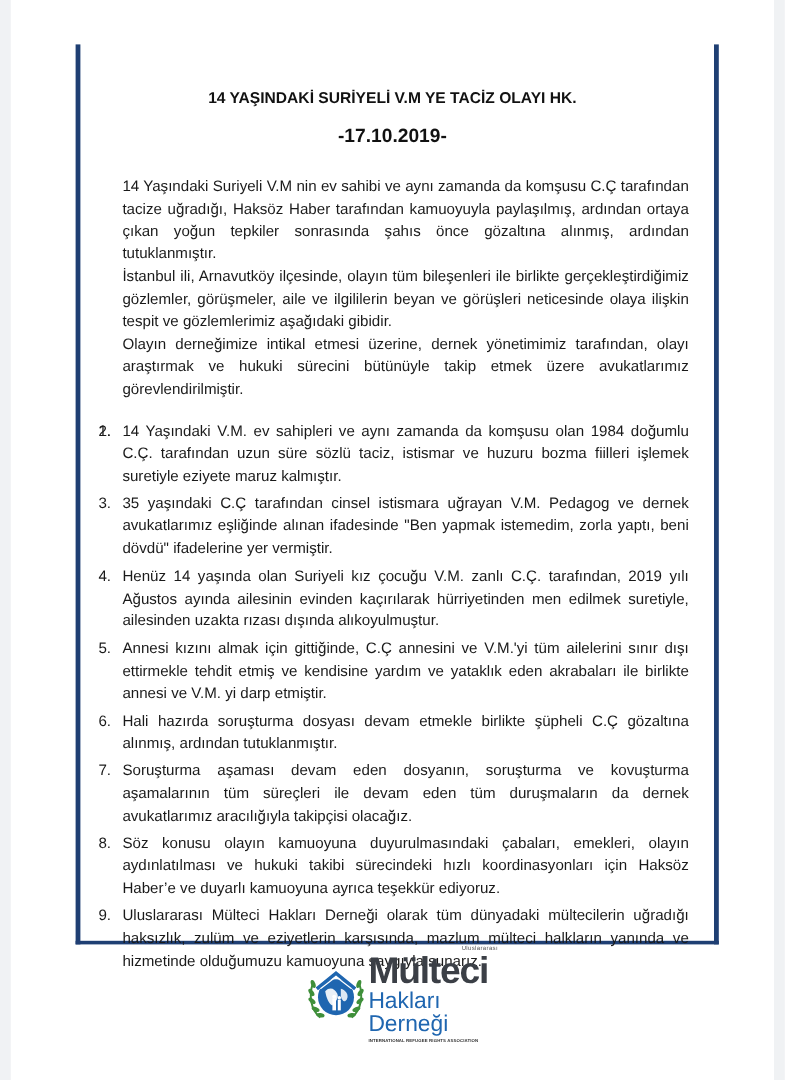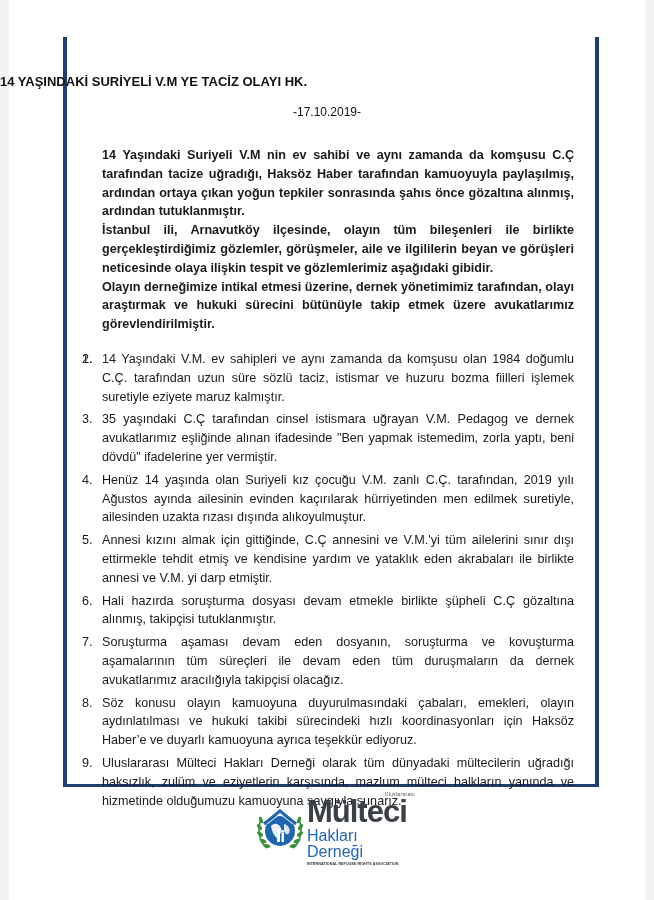--- a/index.html
+++ b/index.html
@@ -14,43 +14,43 @@
     background: #ffffff;
   }
   .frame {
     position: absolute; left: 63px; top: 37px; width: 528px; height: 747px;
     border-left: 4px solid #1f3f73;
     border-right: 4px solid #1f3f73;
     border-bottom: 3px solid #1f3f73;
   }
   .title {
     position: absolute; left: 0; width: 654px; top: 74px;
-    text-align: left; font-weight: bold; font-size: 13px; color: #111;
+    text-align: center; font-weight: bold; font-size: 13px; color: #111;
   }
   .date {
     position: absolute; left: 0; width: 654px; top: 105px;
-    text-align: center; font-weight: normal; font-size: 12px; color: #111;
+    text-align: center; font-weight: bold; font-size: 16px; color: #111;
   }
   .content {
     position: absolute; left: 102px; top: 146px; width: 472px;
     font-size: 12.6px; line-height: 18.8px; text-align: justify; color: #1a1a1a;
   }
-  .content p { margin: 0; font-weight: bold; }
+  .content p { margin: 0; }
   .list { list-style: none; margin: 16px 0 0 -20px; padding: 0; }
   .list li { position: relative; padding-left: 20px; margin-bottom: 4px; }
   .list li .num { position: absolute; left: 0; top: 0; }
   .logo {
     position: absolute; left: 255px; top: 801px; width: 160px; height: 56px;
     display: flex; align-items: center;
   }
   .emblem { width: 50px; height: 54px; flex: none; }
   .logo-text { margin-left: 2px; display: flex; flex-direction: column; line-height: 1; }
   .logo-small { font-size: 5px; color: #555; text-align: right; letter-spacing: 0.3px; }
   .logo-main { font-size: 31px; font-weight: bold; color: #3b3f46; letter-spacing: -1px; margin-top: -1px; }
-  .logo-sub { font-size: 16px; color: #1f66b0; margin-top: 1px; }
+  .logo-sub { font-size: 19px; color: #1f66b0; margin-top: 1px; }
   .logo-tag { font-size: 3.6px; color: #333; font-weight: bold; margin-top: 3px; letter-spacing: 0.1px; }
 </style>
 </head>
 <body>
 
 <div class="page"></div>
 
 <div class="frame"></div>
 
 <div class="title">14 YAŞINDAKİ SURİYELİ V.M YE TACİZ OLAYI HK.</div>
@@ -60,21 +60,21 @@
   <p>14 Yaşındaki Suriyeli V.M nin ev sahibi ve aynı zamanda da komşusu C.Ç tarafından tacize uğradığı, Haksöz Haber tarafından kamuoyuyla paylaşılmış, ardından ortaya çıkan yoğun tepkiler sonrasında şahıs önce gözaltına alınmış, ardından tutuklanmıştır.</p>
   <p>İstanbul ili, Arnavutköy ilçesinde, olayın tüm bileşenleri ile birlikte gerçekleştirdiğimiz gözlemler, görüşmeler, aile ve ilgililerin beyan ve görüşleri neticesinde olaya ilişkin tespit ve gözlemlerimiz aşağıdaki gibidir.</p>
   <p>Olayın derneğimize intikal etmesi üzerine, dernek yönetimimiz tarafından, olayı araştırmak ve hukuki sürecini bütünüyle takip etmek üzere avukatlarımız görevlendirilmiştir.</p>
 
   <ol class="list">
     <li><span class="num">1.</span></li>
     <li><span class="num">2.</span><span>14 Yaşındaki V.M. ev sahipleri ve aynı zamanda da komşusu olan 1984 doğumlu C.Ç. tarafından uzun süre sözlü taciz, istismar ve huzuru bozma fiilleri işlemek suretiyle eziyete maruz kalmıştır.</span></li>
     <li><span class="num">3.</span><span>35 yaşındaki C.Ç tarafından cinsel istismara uğrayan V.M. Pedagog ve dernek avukatlarımız eşliğinde alınan ifadesinde "Ben yapmak istemedim, zorla yaptı, beni dövdü" ifadelerine yer vermiştir.</span></li>
     <li><span class="num">4.</span><span>Henüz 14 yaşında olan Suriyeli kız çocuğu V.M. zanlı C.Ç. tarafından, 2019 yılı Ağustos ayında ailesinin evinden kaçırılarak hürriyetinden men edilmek suretiyle, ailesinden uzakta rızası dışında alıkoyulmuştur.</span></li>
     <li><span class="num">5.</span><span>Annesi kızını almak için gittiğinde, C.Ç annesini ve V.M.'yi tüm ailelerini sınır dışı ettirmekle tehdit etmiş ve kendisine yardım ve yataklık eden akrabaları ile birlikte annesi ve V.M. yi darp etmiştir.</span></li>
-    <li><span class="num">6.</span><span>Hali hazırda soruşturma dosyası devam etmekle birlikte şüpheli C.Ç gözaltına alınmış, takipçisi tutuklanmıştır.</span></li>
+    <li><span class="num">6.</span><span>Hali hazırda soruşturma dosyası devam etmekle birlikte şüpheli C.Ç gözaltına alınmış, ardından tutuklanmıştır.</span></li>
     <li><span class="num">7.</span><span>Soruşturma aşaması devam eden dosyanın, soruşturma ve kovuşturma aşamalarının tüm süreçleri ile devam eden tüm duruşmaların da dernek avukatlarımız aracılığıyla takipçisi olacağız.</span></li>
     <li><span class="num">8.</span><span>Söz konusu olayın kamuoyuna duyurulmasındaki çabaları, emekleri, olayın aydınlatılması ve hukuki takibi sürecindeki hızlı koordinasyonları için Haksöz Haber’e ve duyarlı kamuoyuna ayrıca teşekkür ediyoruz.</span></li>
     <li><span class="num">9.</span><span>Uluslararası Mülteci Hakları Derneği olarak tüm dünyadaki mültecilerin uğradığı haksızlık, zulüm ve eziyetlerin karşısında, mazlum mülteci halkların yanında ve hizmetinde olduğumuzu kamuoyuna saygıyla sunarız.</span></li>
   </ol>
 </div>
 
 <div class="logo">
   <svg class="emblem" viewBox="0 0 50 54">
 
     <path d="M12 46 C4 40 2 28 6 16" stroke="#3f8f3a" stroke-width="1.6" fill="none"></path>

